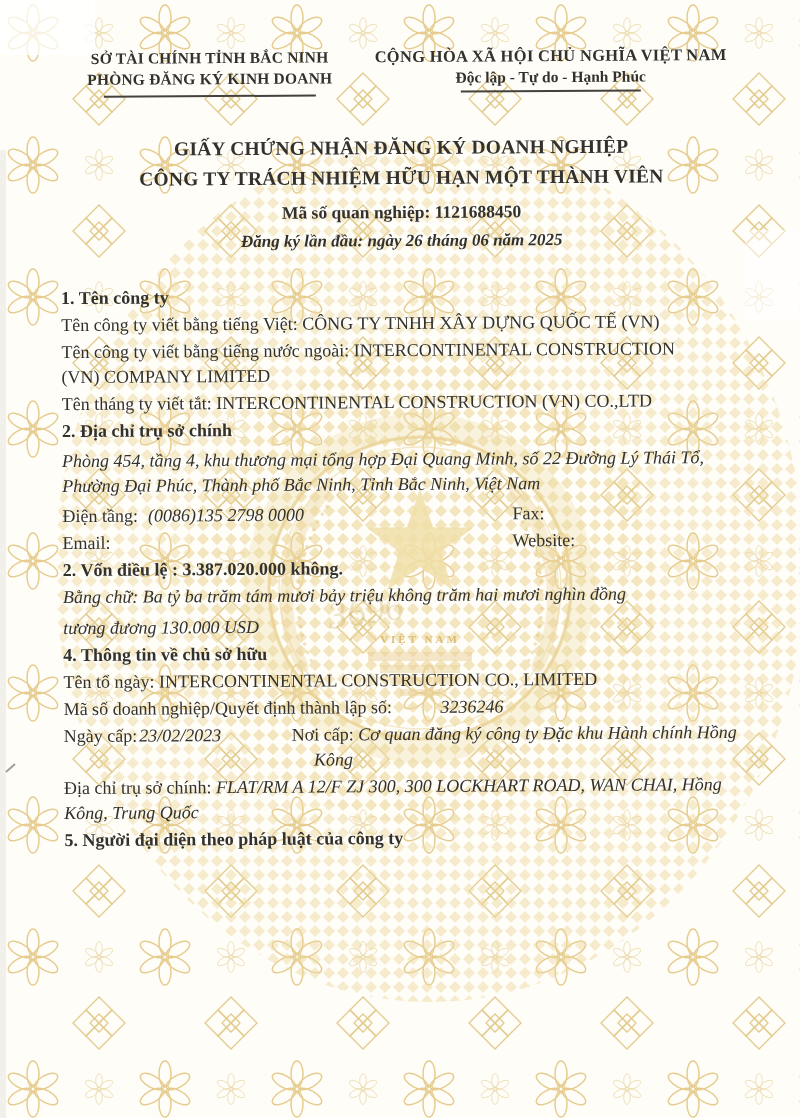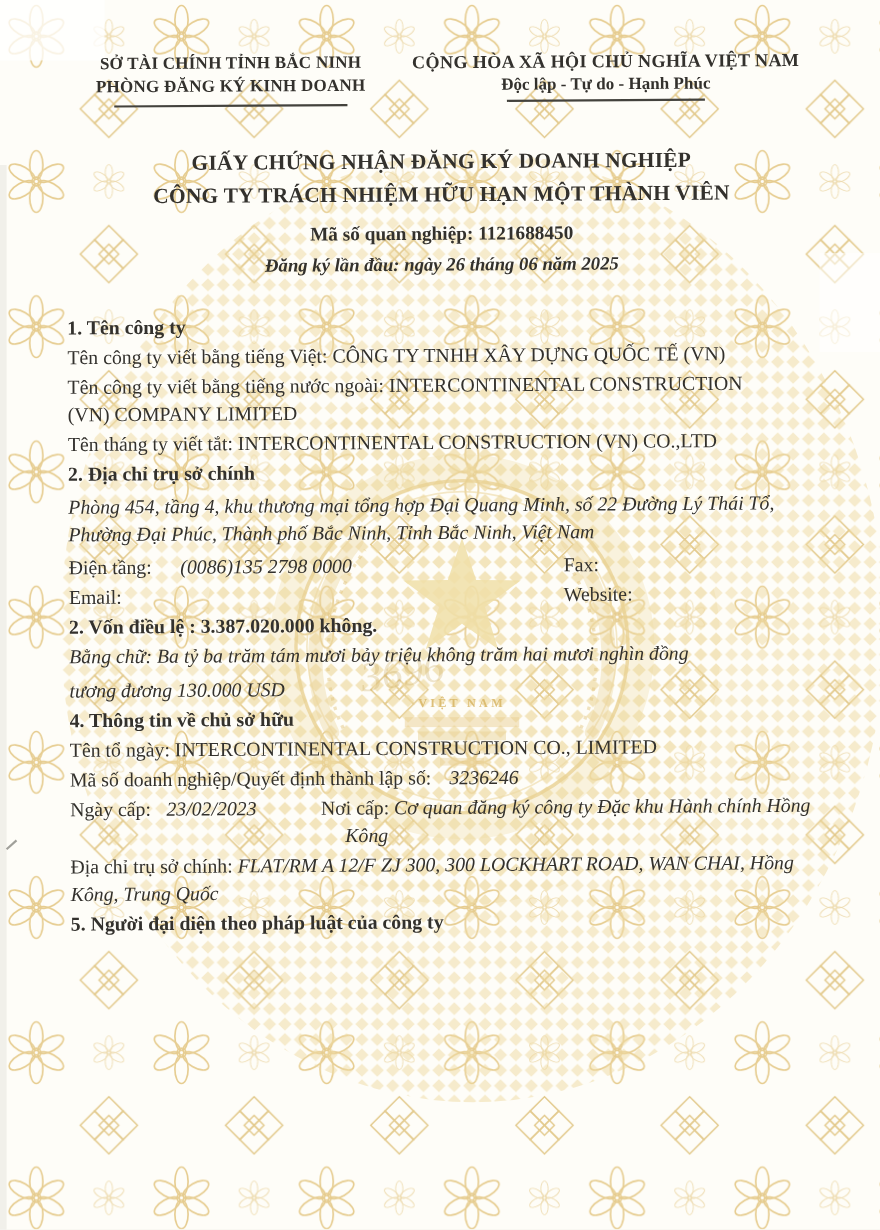--- a/index.html
+++ b/index.html
@@ -31,23 +31,23 @@
   .h-s3{margin-top:4px;}
   .h-s4{margin-top:13px;}
   .h-s5{margin-top:7px;}
   .it{font-style:italic;}
   .w-foreign{max-width:652px;}
   .addr{margin-top:5px !important;}
   .row2{display:flex;}
   .row2 .lcol{flex:1;}
   .row2 .rcol{width:232px;}
   .row-phone{margin-top:5px !important;}
-  .gap-sm{margin-left:26px;font-family:Liberation Serif, serif;}
-  .gap-lg{margin-left:12px;}
-  .gap-md{margin-left:14px;}
+  .gap-sm{margin-left:10px;font-family:Liberation Serif, serif;}
+  .gap-lg{margin-left:44px;}
+  .gap-md{margin-left:2px;}
   .issue-row{display:flex;}
   .issue-row .cell1{width:228px;flex:none;}
   .issue-row .cell2{flex:1;padding-left:22px;text-indent:-22px;}
   .usd{margin-top:6px !important;}
 </style>
 </head>
 <body>
 
 <div class="page">
 

